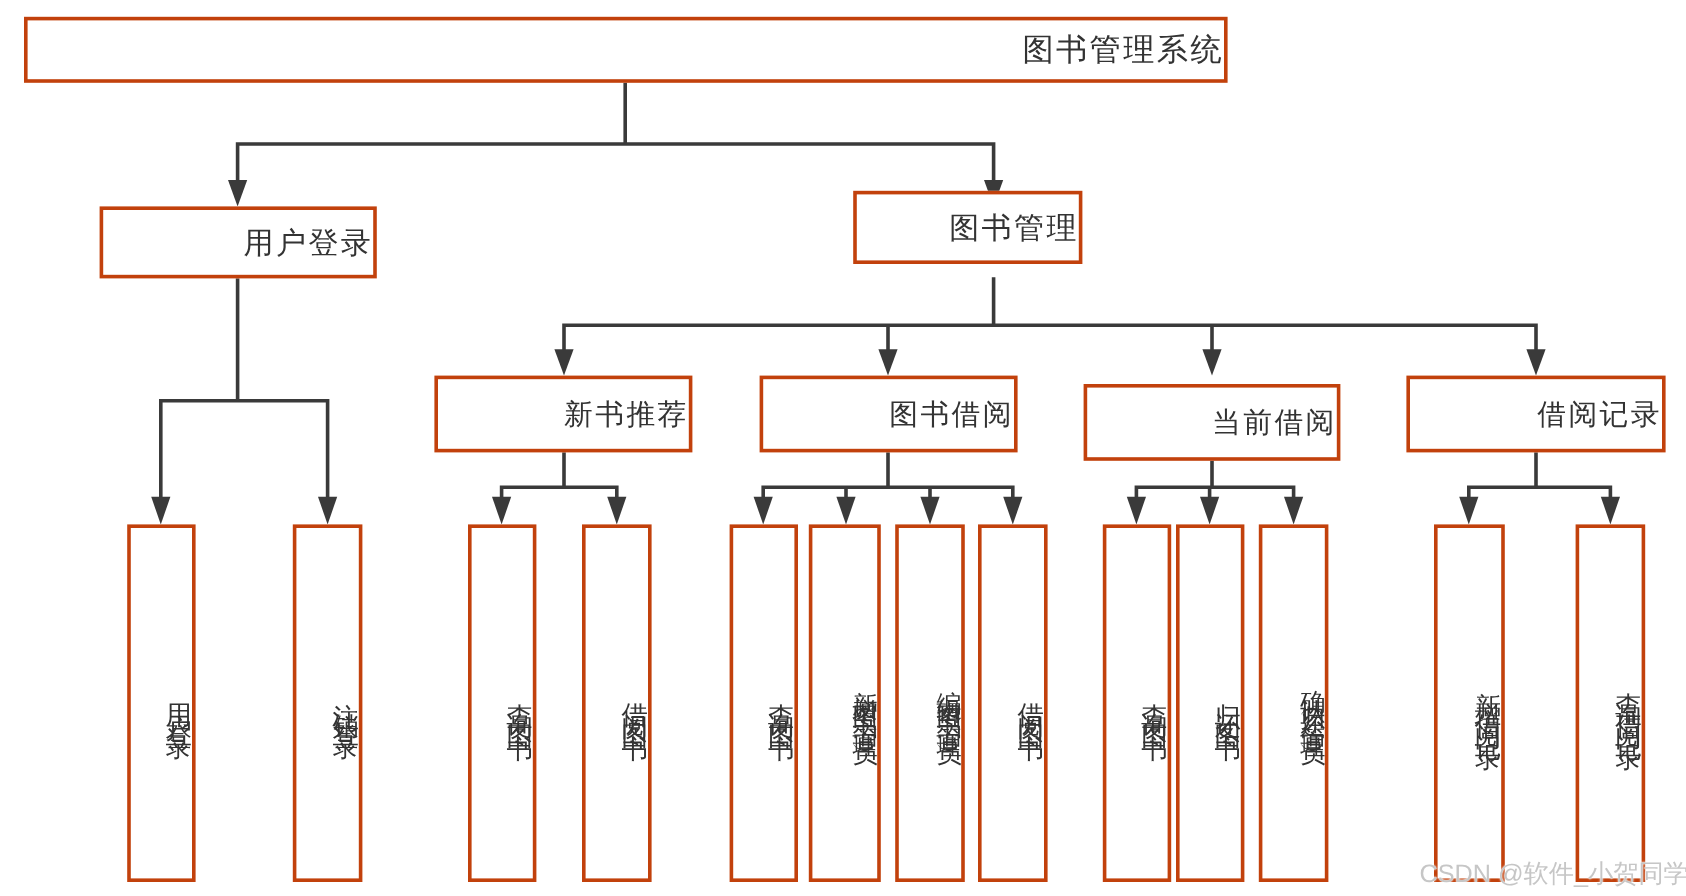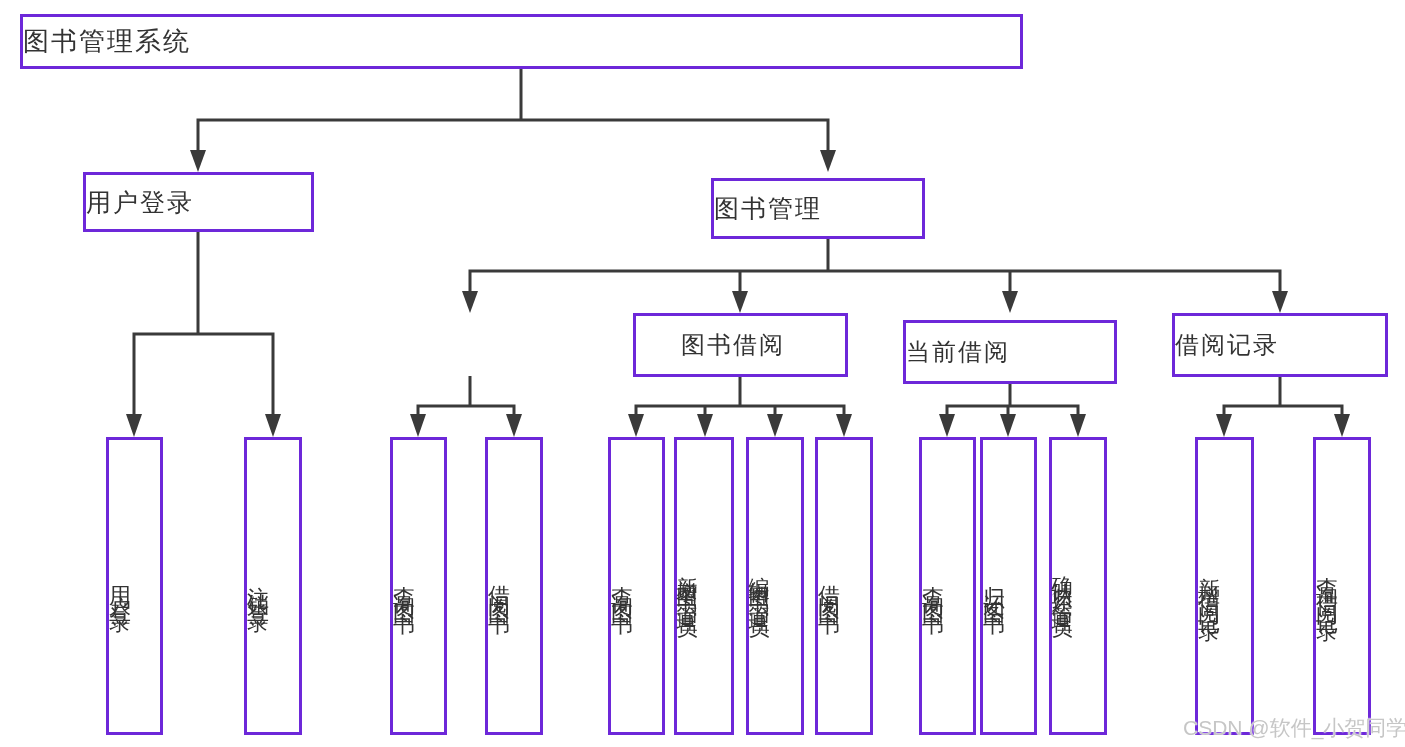--- a/index.html
+++ b/index.html
@@ -5,22 +5,22 @@
   html,body { margin:0; padding:0; background:#ffffff; }
   #stage {
     position:relative; width:1405px; height:747px;
     background:#ffffff; overflow:hidden;
     font-family:"Liberation Sans", sans-serif;
     color:#333333;
   }
   #connectors { position:absolute; left:0; top:0; z-index:1; }
   .box {
     position:absolute; box-sizing:border-box;
-    background:#ffffff; border:3px solid #6d28d9;
-    display:flex; align-items:center; justify-content:flex-start;
+    background:#ffffff; border:3px solid #c2410c;
+    display:flex; align-items:center; justify-content:flex-end;
     z-index:2;
   }
   .hlabel { font-size:25px; letter-spacing:2px; white-space:nowrap; }
   .root .hlabel  { font-size:26px; }
   .lvl3 .hlabel  { font-size:24px; }
   .leaf { top:437px; height:298px; }
   .vlabel {
     writing-mode:vertical-rl; text-orientation:mixed;
     font-size:22px; letter-spacing:9px; line-height:1;
     white-space:nowrap;
@@ -77,24 +77,27 @@
     </g>
   </svg>
 
   <div class="box root" style="left:20px; top:14px; width:1003px; height:55px;">
     <span class="hlabel">图书管理系统</span>
   </div>
 
   <div class="box lvl2" style="left:83px; top:172px; width:231px; height:60px;">
     <span class="hlabel">用户登录</span>
   </div>
-  <div class="box lvl2" style="left:711px; top:178px; width:214px; height:61px;">
+  <div class="box lvl2" style="left:711px; top:159px; width:191px; height:61px;">
     <span class="hlabel">图书管理</span>
   </div>
 
+  <div class="box lvl3" style="left:362px; top:313px; width:215px; height:64px;">
+    <span class="hlabel">新书推荐</span>
+  </div>
   <div class="box lvl3" style="left:633px; top:313px; width:215px; height:64px;padding-left:45px;">
     <span class="hlabel">图书借阅</span>
   </div>
   <div class="box lvl3" style="left:903px; top:320px; width:214px; height:64px;">
     <span class="hlabel">当前借阅</span>
   </div>
   <div class="box lvl3" style="left:1172px; top:313px; width:216px; height:64px;">
     <span class="hlabel">借阅记录</span>
   </div>
 

